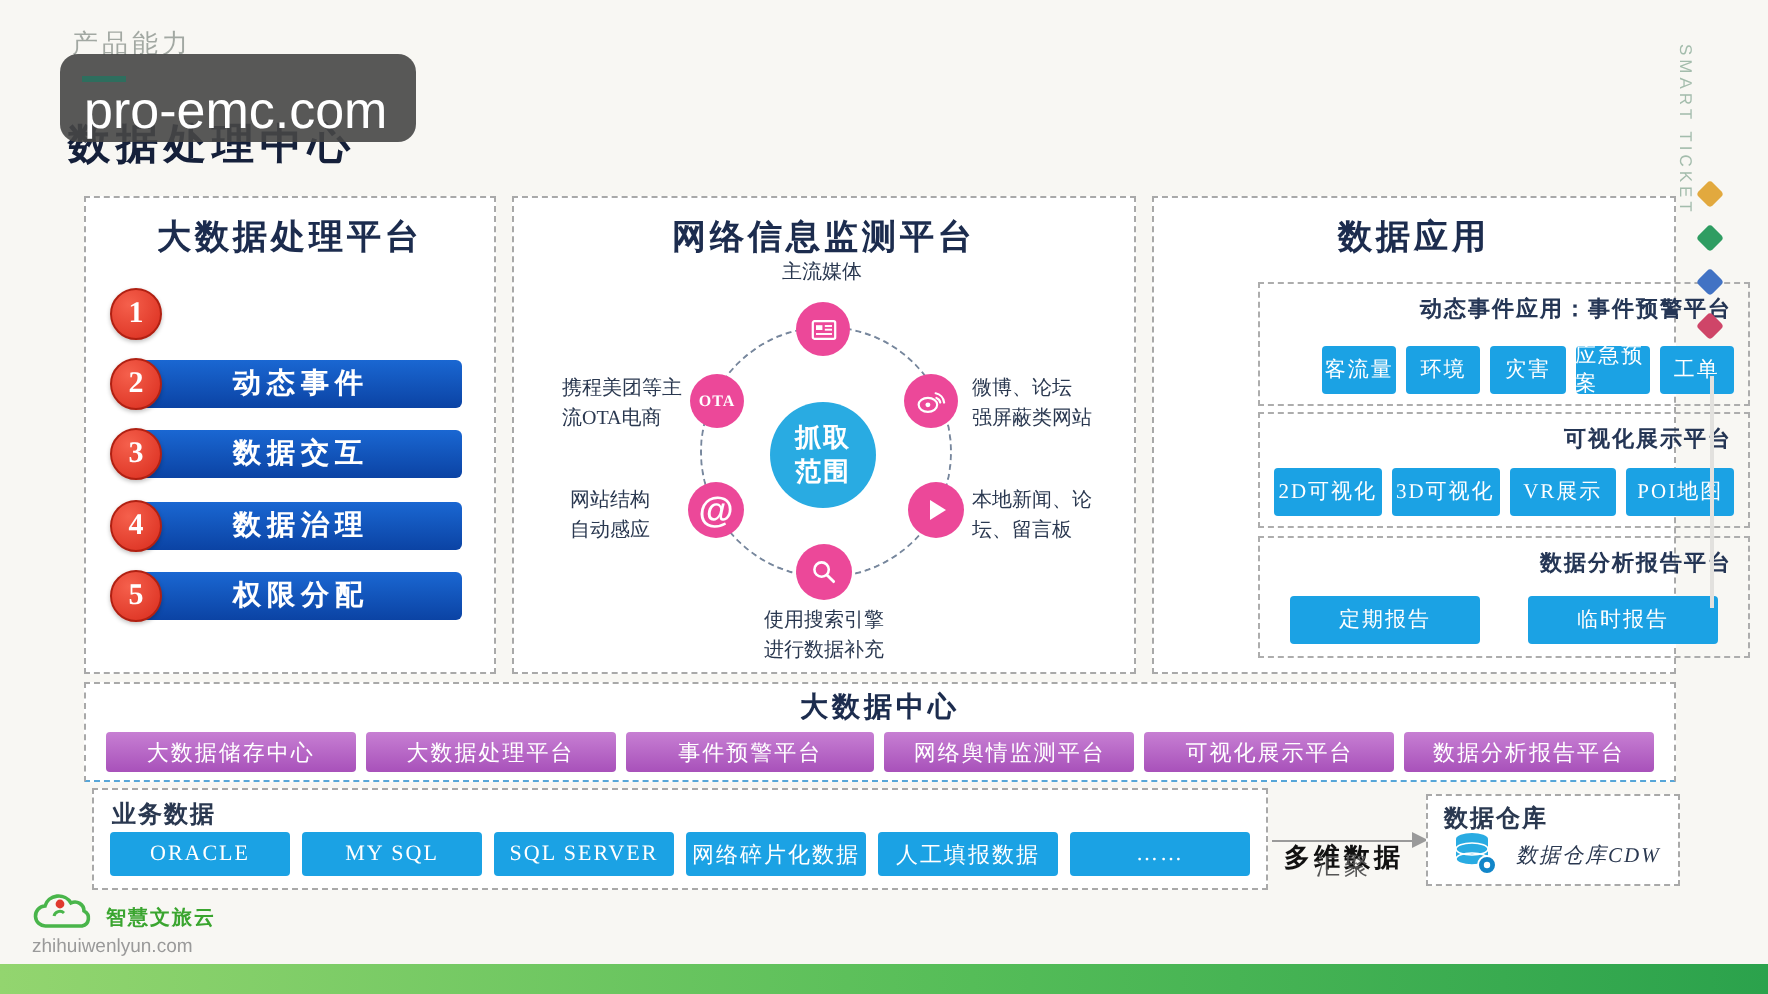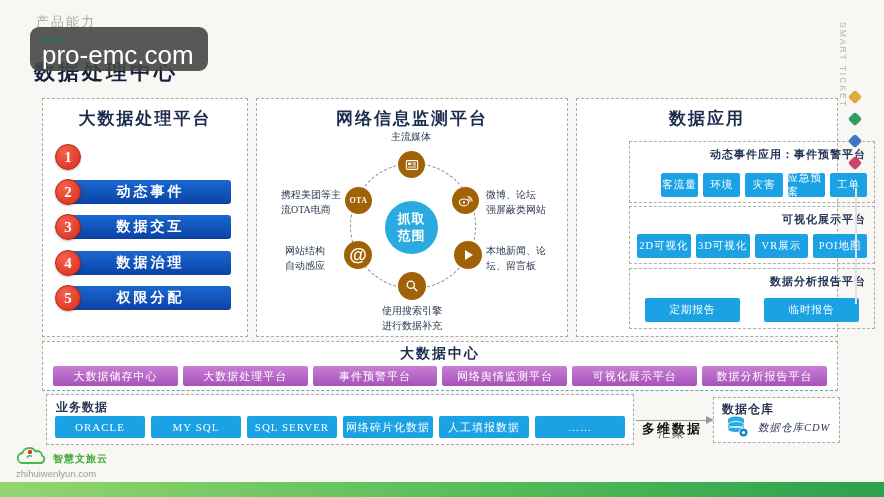--- a/index.html
+++ b/index.html
@@ -20,21 +20,21 @@
   
   .left-panel{left:42px;top:98px;width:206px;height:239px;}
   .lp-row{position:absolute;left:0;right:0;height:26px;}
   .lp-bar{position:absolute;left:27px;right:16px;height:24px;top:1px;background:linear-gradient(180deg,#1a67d2,#0b43a4);border-radius:3px;color:#fff;display:flex;align-items:center;justify-content:center;font-size:14px;font-weight:bold;letter-spacing:3px;}
   .lp-num{position:absolute;left:12px;top:0;width:26px;height:26px;border-radius:50%;background:radial-gradient(circle at 35% 30%,#f5604c,#d92c1d);border:1px solid #b02012;color:#fff;display:flex;align-items:center;justify-content:center;font-size:15px;font-weight:bold;z-index:2;box-shadow:0 1px 2px rgba(0,0,0,.25);box-sizing:border-box;}
 
   
   .mid-panel{left:256px;top:98px;width:312px;height:239px;}
   .dash-ring{position:absolute;left:93px;top:64px;width:124px;height:124px;border:1.5px dashed #77879d;border-radius:50%;}
   .center-circle{position:absolute;left:128px;top:102px;width:53px;height:53px;border-radius:50%;background:#29abe2;color:#fff;display:flex;align-items:center;justify-content:center;text-align:center;font-size:13px;font-weight:bold;white-space:pre-line;line-height:1.25;letter-spacing:1px;z-index:3;}
-  .node-icon{position:absolute;border-radius:50%;background:#a16207;color:#fff;display:flex;align-items:center;justify-content:center;z-index:3;}
+  .node-icon{position:absolute;border-radius:50%;background:#ec4899;color:#fff;display:flex;align-items:center;justify-content:center;z-index:3;}
   .node-label{position:absolute;font-size:10px;color:#2a3850;white-space:pre-line;line-height:1.45;font-family:Liberation Serif, serif;}
 
   
   .right-panel{left:576px;top:98px;width:262px;height:239px;}
   .rp-section{position:absolute;left:20px;width:246px;border:1px dashed #adadad;box-sizing:border-box;margin-left:32px;}
   .rp-sec-1{top:42px;height:62px;}
   .rp-sec-2{top:107px;height:58px;}
   .rp-sec-3{top:169px;height:61px;}
   .rp-sec-header{position:absolute;right:8px;top:5px;font-size:11px;font-weight:bold;color:#253655;letter-spacing:1px;}
   .chip-row{position:absolute;left:7px;right:7px;display:flex;gap:5px;}

